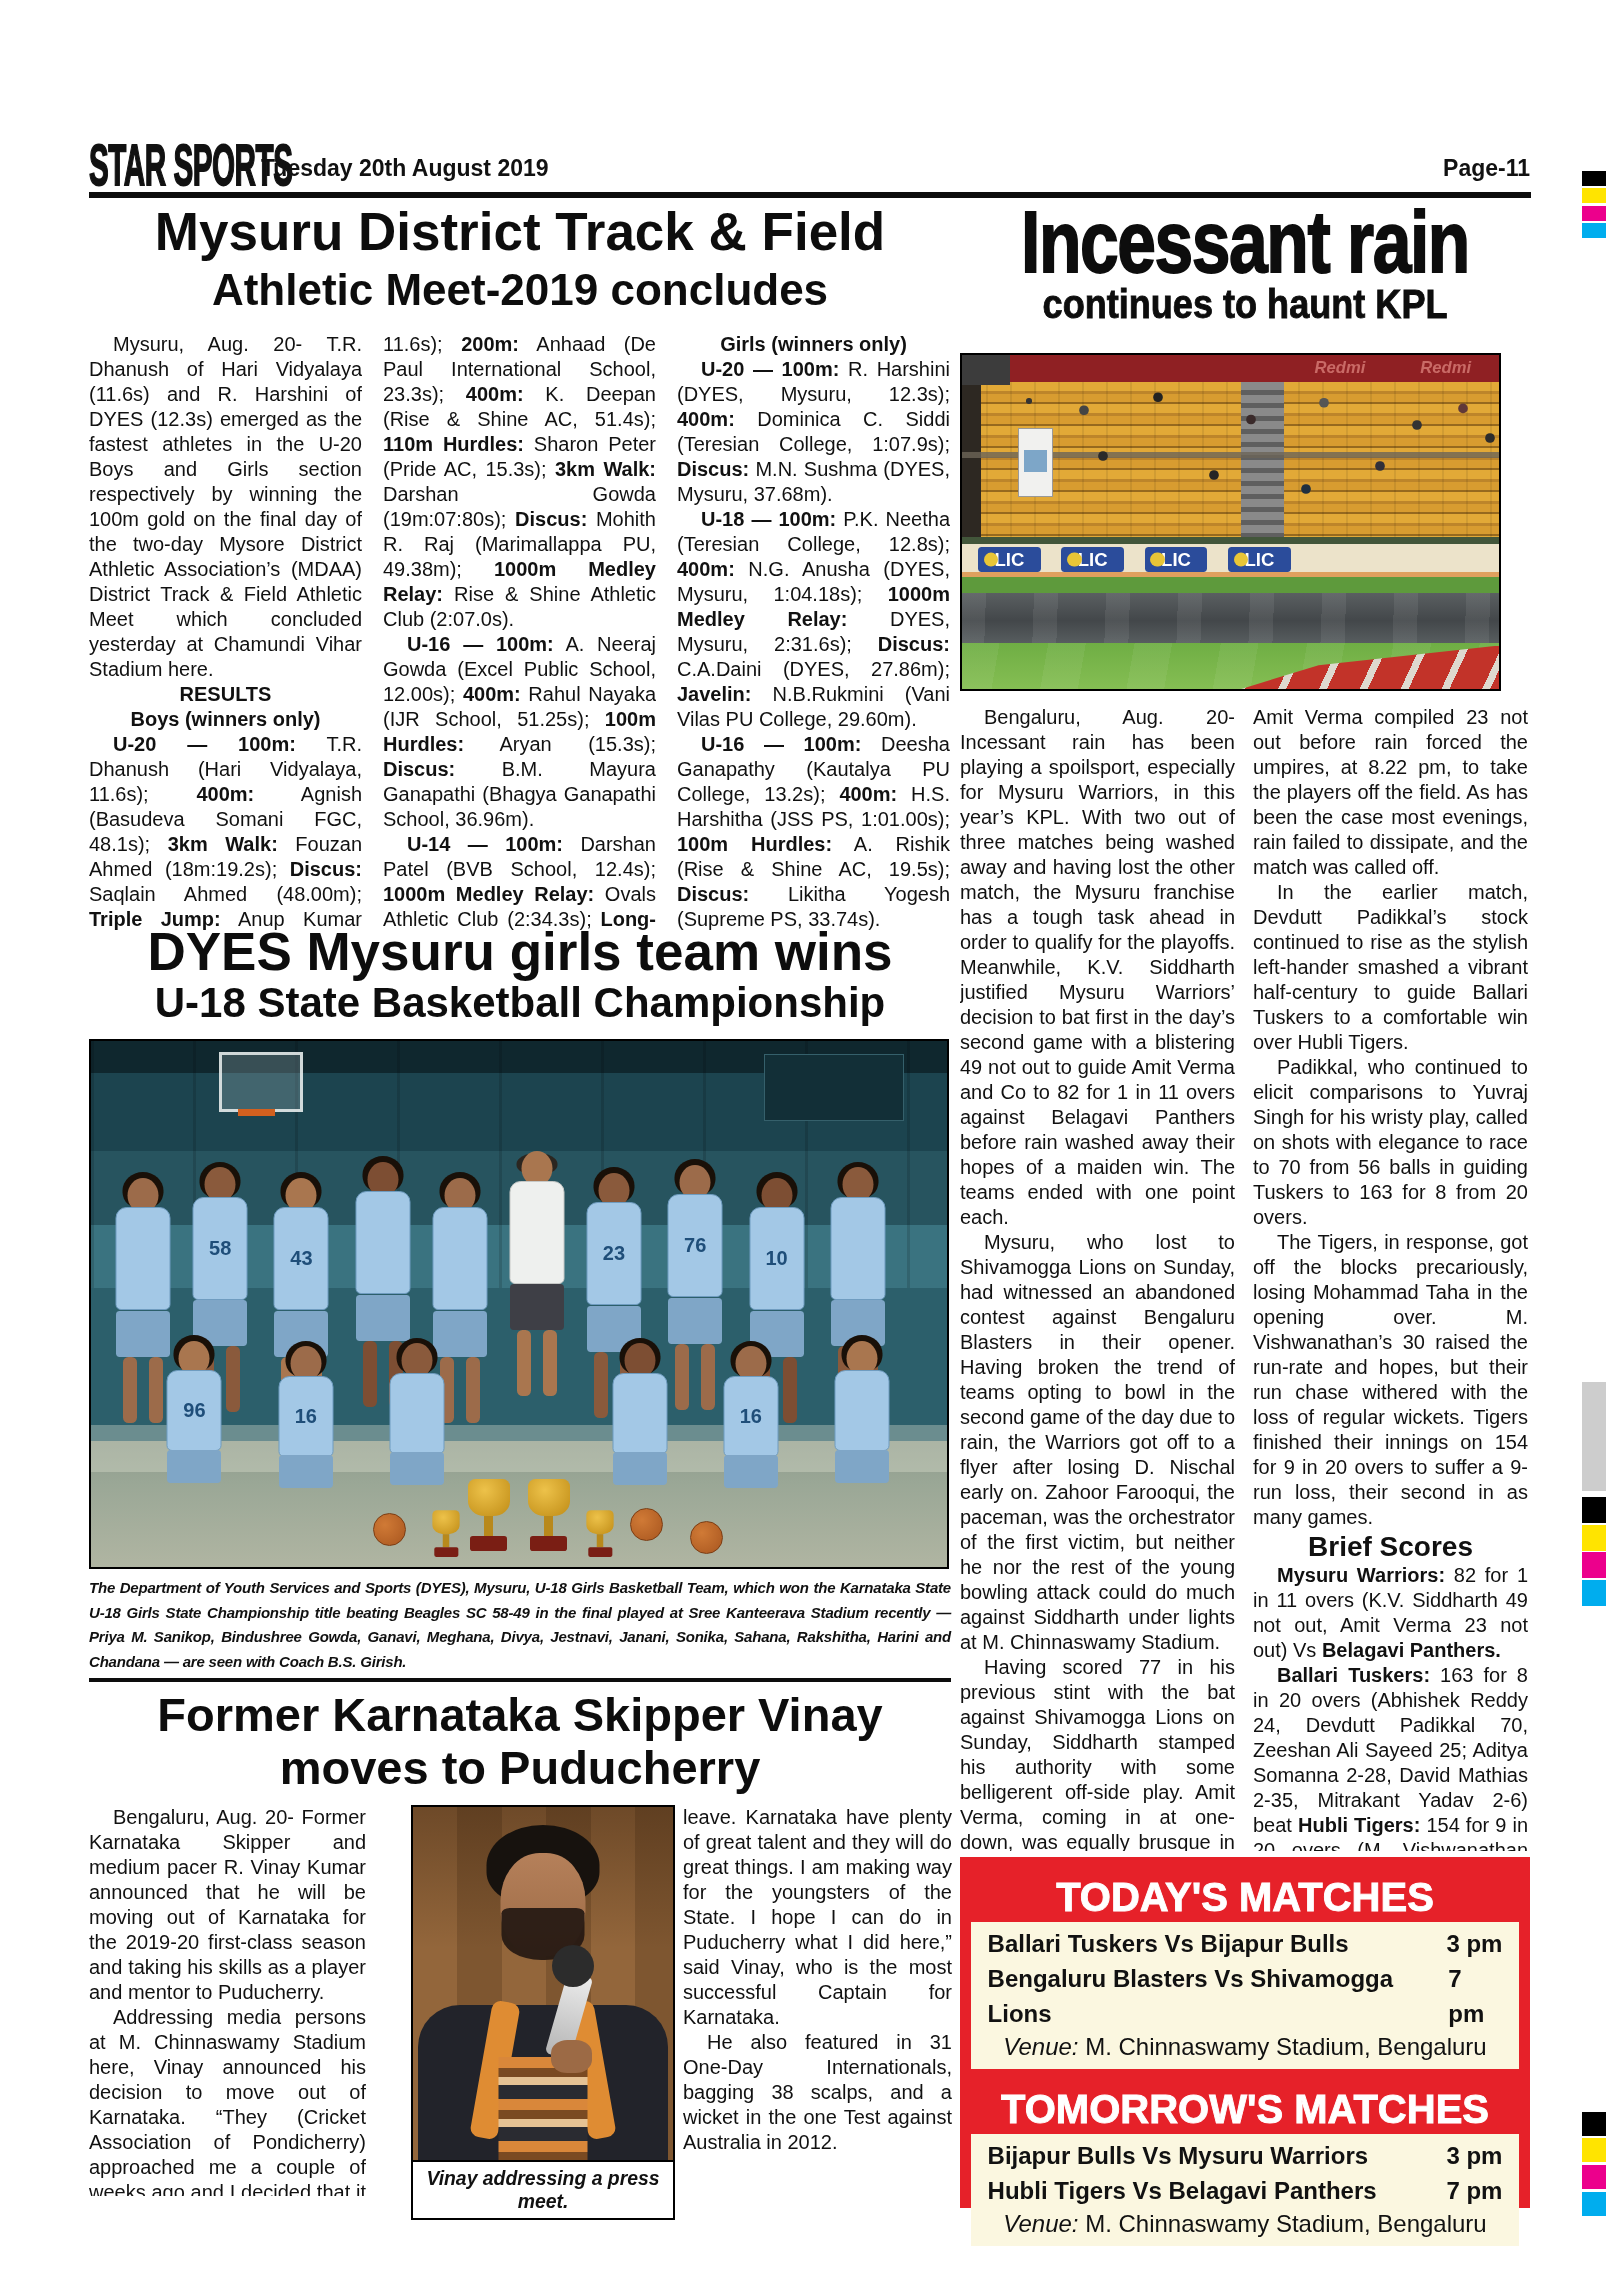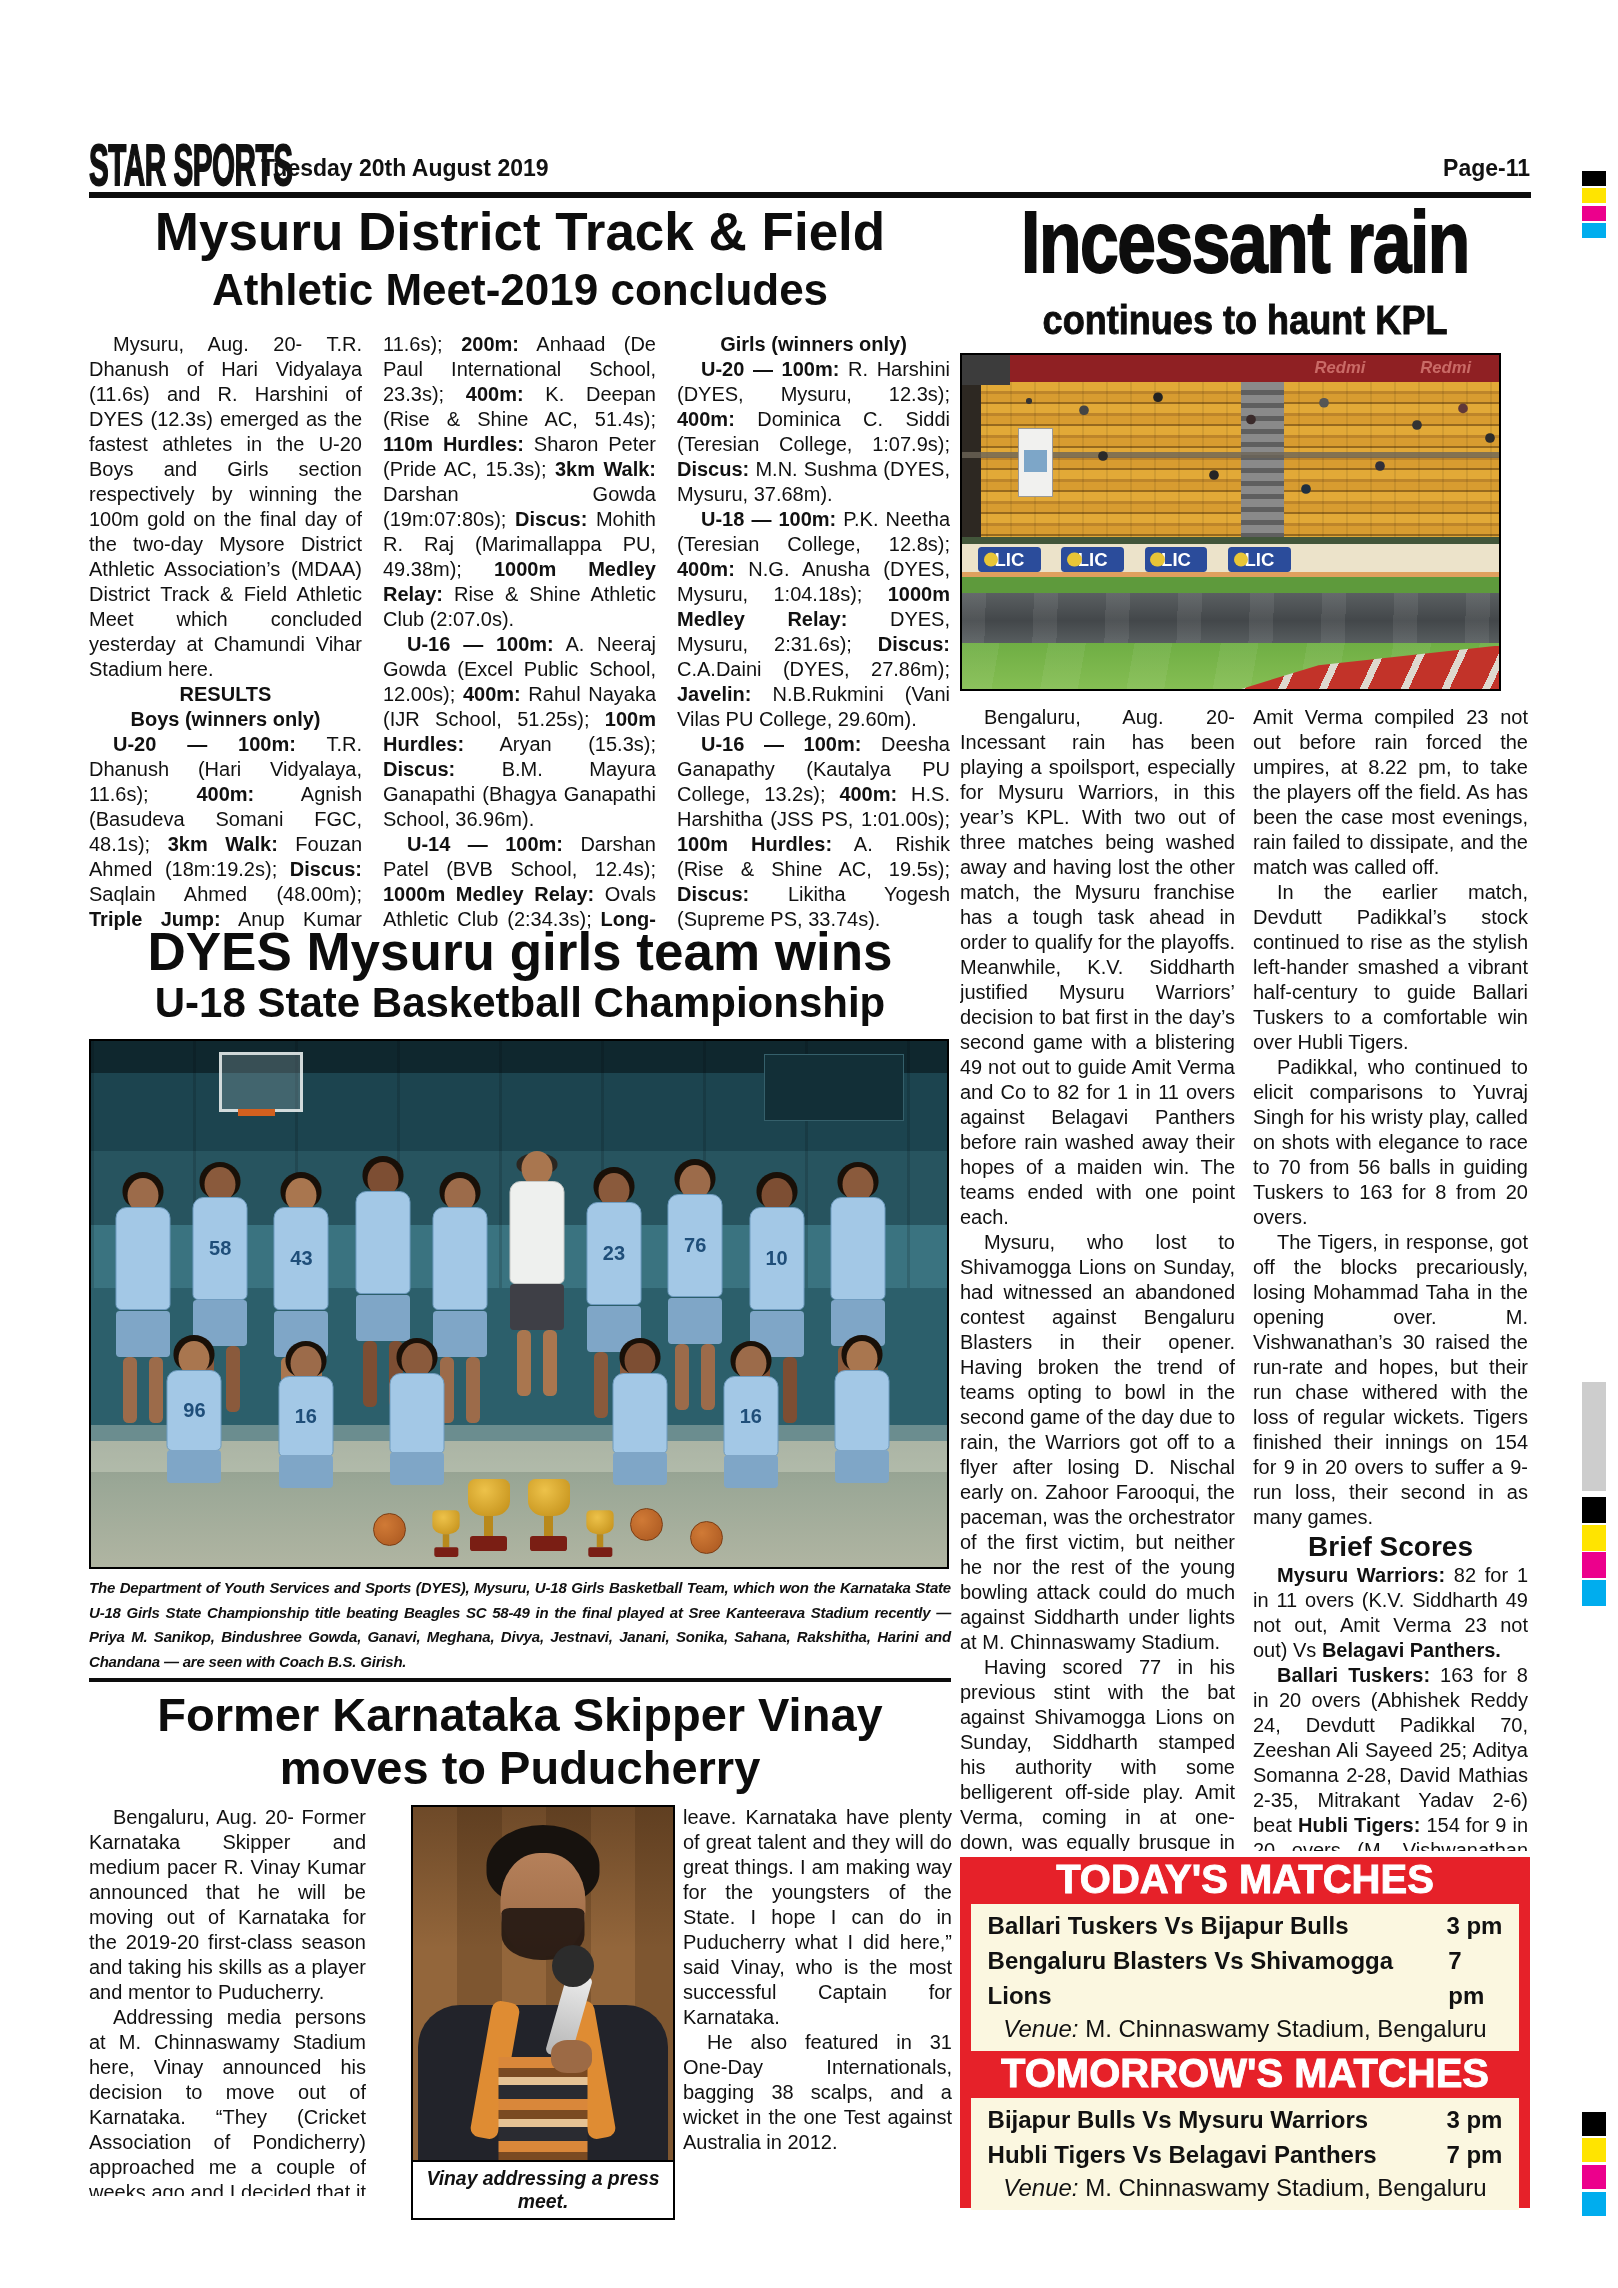--- a/index.html
+++ b/index.html
@@ -129,21 +129,21 @@
   .v-caption{border-top:2.8px solid #000;background:#fff;text-align:center;
              font-size:19.4px;font-weight:bold;font-style:italic;padding:4.6px 1.8px 5.5px;}
 
   
   .bb-caption{position:absolute;left:89px;top:1576px;width:862px;font-size:15px;line-height:24.5px;
               font-weight:bold;font-style:italic;text-align:justify;letter-spacing:-0.2px;}
   .bb-rule{position:absolute;left:89px;top:1678px;width:862px;height:3.7px;background:#0d0d0d;}
 
   
   .match-box{position:absolute;left:960px;top:1857px;width:570px;height:351px;background:#e62129;}
-  .match-header{text-align:center;color:#fff;font-weight:bold;font-size:40px;line-height:44px;padding-top:0;
+  .match-header{text-align:center;color:#fff;font-weight:bold;font-size:40px;line-height:44px;padding-top:18px;
                 -webkit-text-stroke:0.9px #fff;}
   .match-panel{background:#fbf7e0;margin:2.8px 11px 0;padding:4.6px 16.6px 6.5px;}
   .match-row{display:flex;justify-content:space-between;align-items:baseline;
              font-weight:bold;font-size:24px;line-height:35px;color:#111;}
   .match-time{font-weight:bold;}
   .venue-line{text-align:center;font-size:24px;line-height:31px;color:#111;}
   .venue-line .vlabel{font-style:italic;}
   .match-footer{display:flex;justify-content:center;align-items:baseline;gap:8.3px;color:#fff;
                 padding-top:7.4px;font-size:18.5px;font-style:italic;font-weight:bold;}
   .brand{font-family:"Liberation Serif",serif;font-size:23px;font-style:normal;font-weight:bold;letter-spacing:0.9px;}
@@ -178,21 +178,21 @@
     </div>
   <div class="col" style="left:677px;top:332px;width:273px;height:602px;">
       <p class="para center"><b>Girls (winners only)</b></p>
       <p class="para"><b>U-20 — 100m:</b><span> R. Harshini (DYES, Mysuru, 12.3s); </span><b>400m:</b><span> Dominica C. Siddi (Teresian College, 1:07.9s); </span><b>Discus:</b><span> M.N. Sushma (DYES, Mysuru, 37.68m).</span></p>
       <p class="para"><b>U-18 — 100m:</b><span> P.K. Neetha (Teresian College, 12.8s); </span><b>400m:</b><span> N.G. Anusha (DYES, Mysuru, 1:04.18s); </span><b>1000m Medley Relay:</b><span> DYES, Mysuru, 2:31.6s); </span><b>Discus:</b><span> C.A.Daini (DYES, 27.86m); </span><b>Javelin:</b><span> N.B.Rukmini (Vani Vilas PU College, 29.60m).</span></p>
       <p class="para"><b>U-16 — 100m:</b><span> Deesha Ganapathy (Kautalya PU College, 13.2s); </span><b>400m:</b><span> H.S. Harshitha (JSS PS, 1:01.00s); </span><b>100m Hurdles:</b><span> A. Rishik (Rise &amp; Shine AC, 19.5s); </span><b>Discus:</b><span> Likitha Yogesh (Supreme PS, 33.74s).</span></p>
       <p class="para"><b>U-14 — 100m:</b><span> Lekhana S. Prasad (13.6s).</span></p>
     </div>
 
   <div class="headline" style="left:960px;top:198px;width:570px;font-size:87px;letter-spacing:-1.8px;"><span class="cond" style="transform:scaleX(.8);-webkit-text-stroke:1.8px #0d0d0d;">Incessant rain</span></div>
-  <div class="headline" style="left:960px;top:300px;width:570px;font-size:41px;"><span class="cond" style="transform:scaleX(.88);-webkit-text-stroke:0.9px #0d0d0d;">continues to haunt KPL</span></div>
+  <div class="headline" style="left:960px;top:284px;width:570px;font-size:41px;"><span class="cond" style="transform:scaleX(.88);-webkit-text-stroke:0.9px #0d0d0d;">continues to haunt KPL</span></div>
 
   <div class="photo" style="left:960px;top:353px;width:537px;height:334px;">
     <div class="st-stands"></div>
     <div class="st-leftdark"></div>
     <div class="st-stairs"></div>
     <div class="st-walkway"></div>
     <div class="st-hut"></div>
     <div class="spectators"></div>
     <div class="st-banner">
       <span>Redmi</span>

